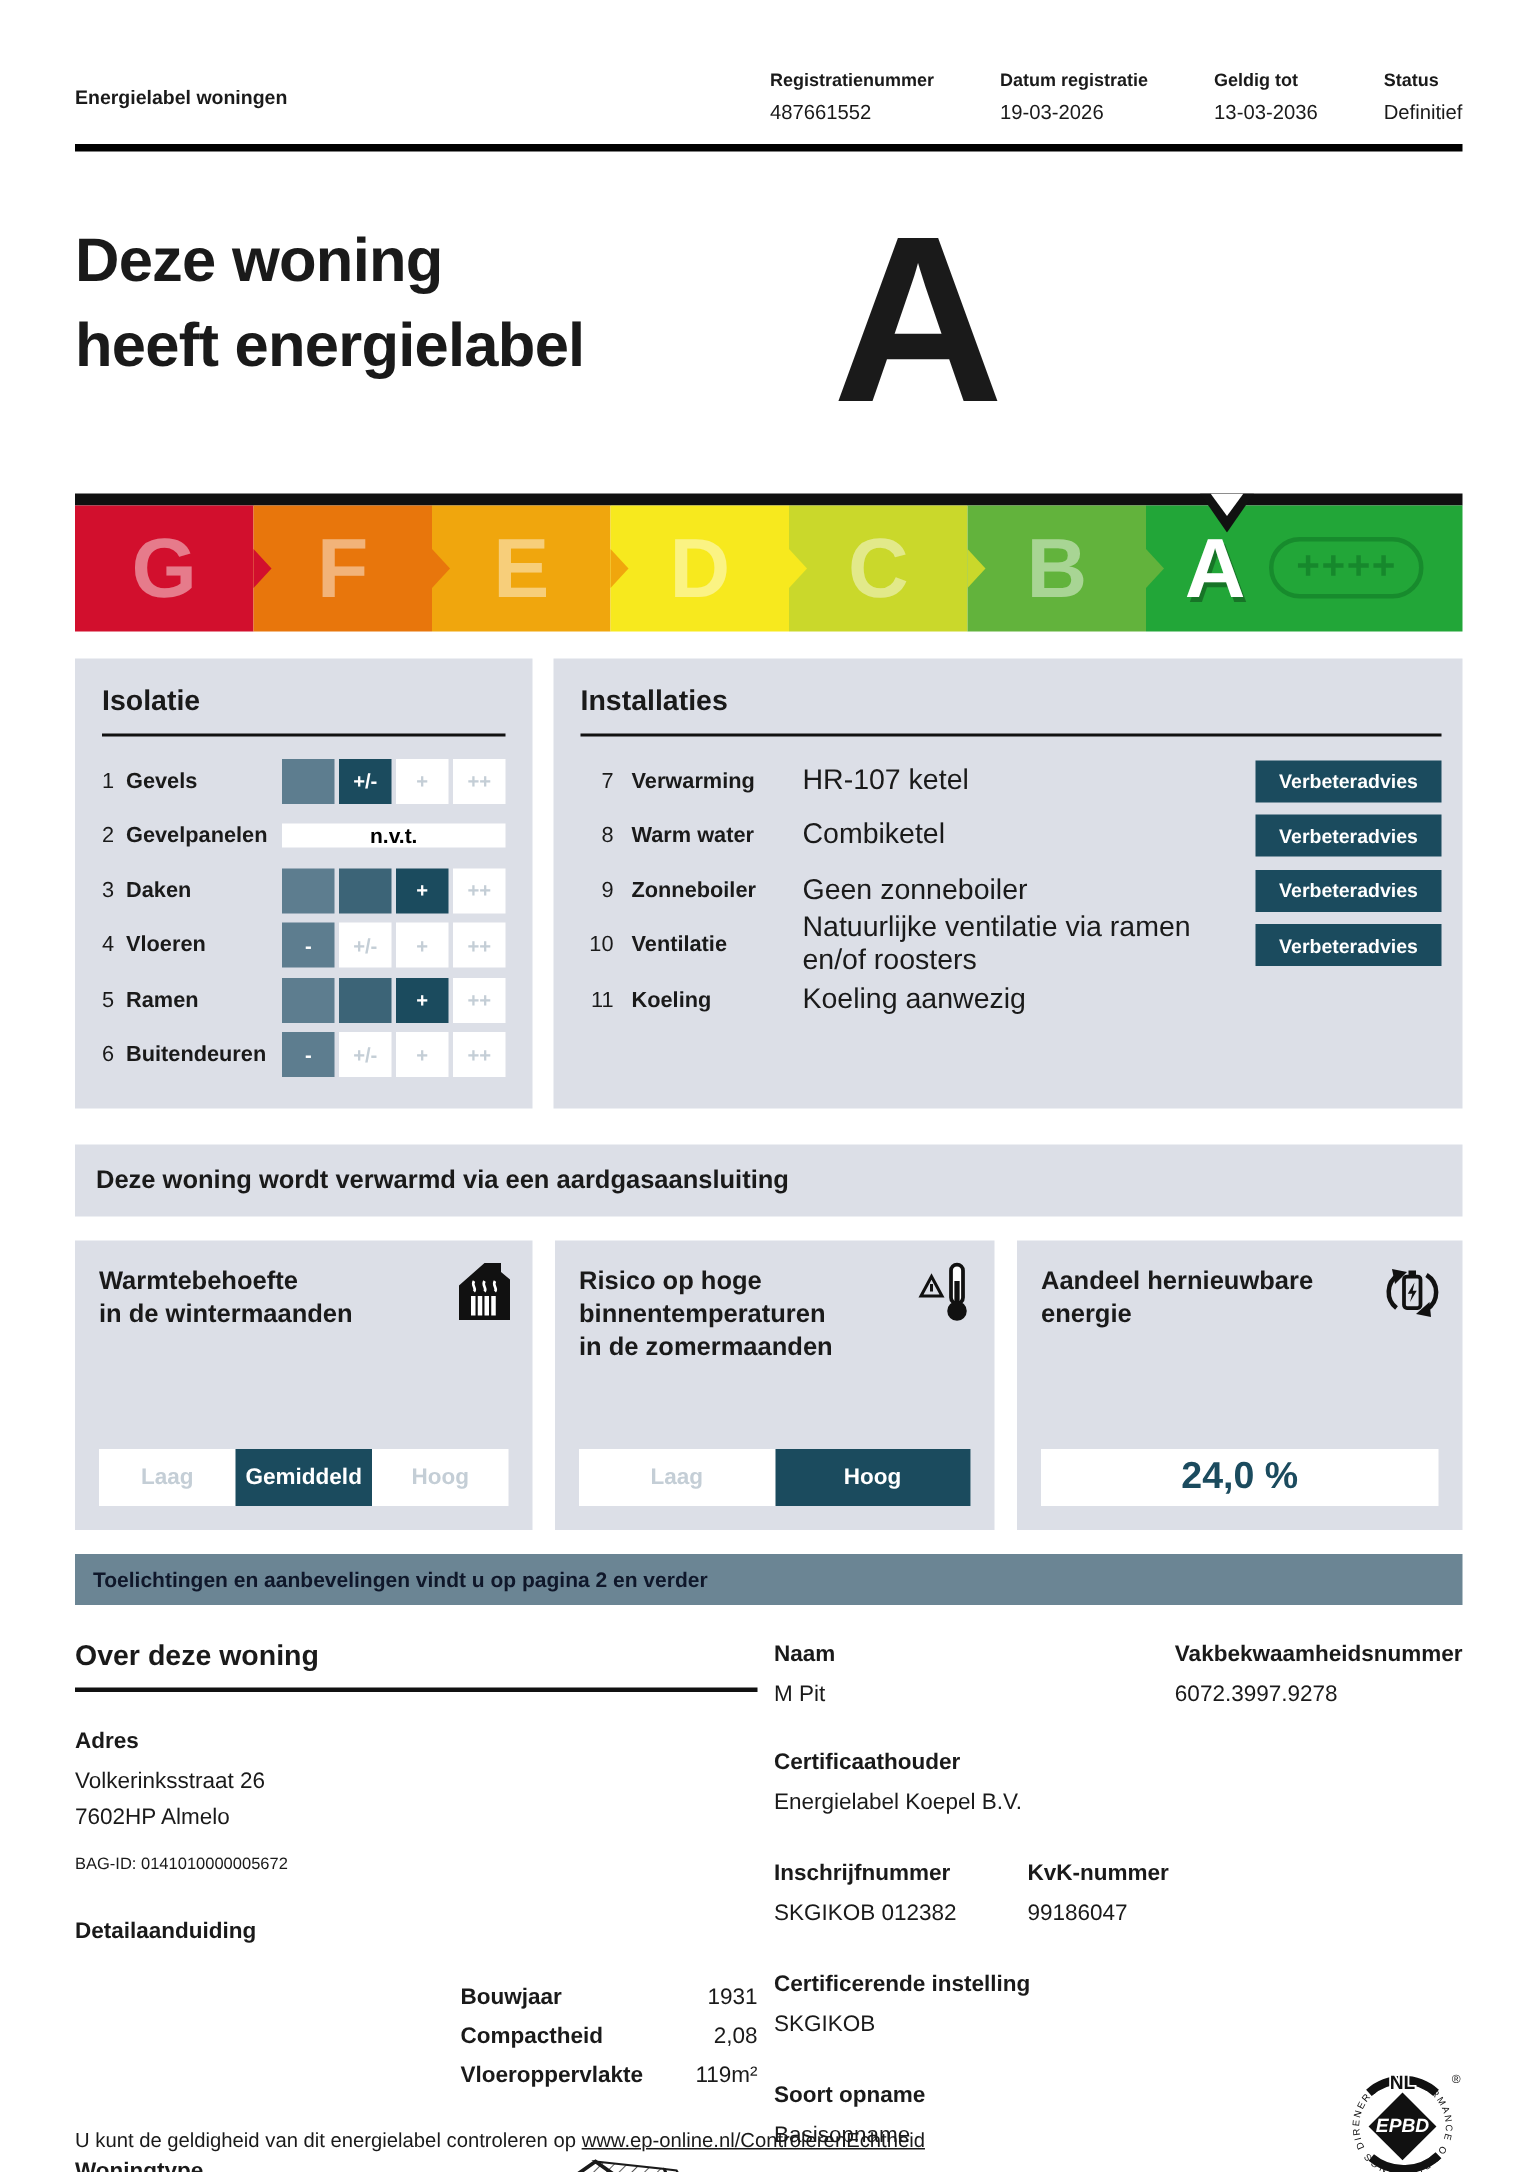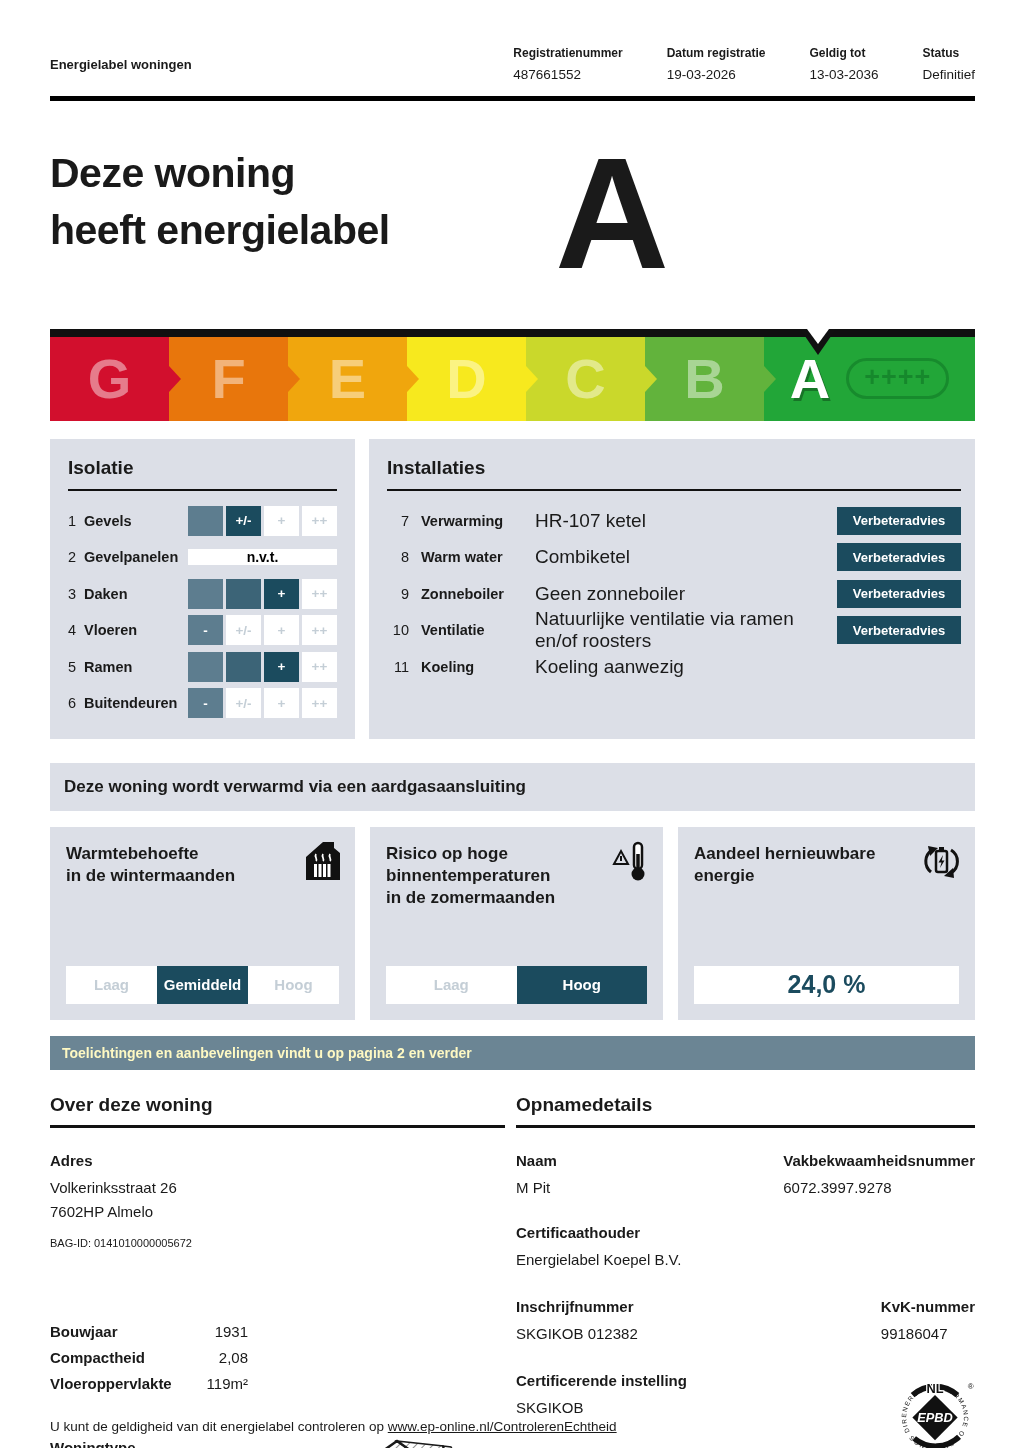--- a/index.html
+++ b/index.html
@@ -68,41 +68,41 @@
   .box1 { width:305px; } .box2 { width:293px; } .box3 { flex:1; }
   .box-title { font-size:17px; font-weight:bold; line-height:1.32; white-space:pre-line; }
   .box-icon { position:absolute; top:13px; right:13px; }
   .selector { margin-top:auto; display:flex; height:38px; background:#fff; }
   .opt { flex:1; display:flex; align-items:center; justify-content:center; font-size:15px;
          font-weight:bold; color:#c4ced6; }
   .opt.sel { background:#1b4b5e; color:#fff; }
   .pct { margin-top:auto; height:38px; background:#fff; display:flex; align-items:center;
          justify-content:center; font-size:25px; font-weight:bold; color:#1b4b5e; }
 
-  .note { margin-top:16px; background:#6b8594; color:#fef9c3; font-weight:bold; font-size:14px;
+  .note { margin-top:16px; background:#6b8594; color:#0f172a; font-weight:bold; font-size:14px;
           height:34px; display:flex; align-items:center; padding-left:12px; }
 
   
   .bottom { display:flex; gap:11px; margin-top:24px; }
   .bcol { position:relative; }
   .bcol.left { width:455px; } .bcol.right { flex:1; }
   .b-title { font-size:19px; font-weight:bold; padding-bottom:9px; border-bottom:3px solid #111;
              margin-bottom:24px; }
   .fld-label { font-weight:bold; font-size:15px; margin-bottom:7px; }
   .fld-value { font-size:15px; line-height:1.6; white-space:pre-line; }
   .bag { font-size:11px; margin-top:13px; }
   .detail-row { display:flex; margin-top:30px; }
   .detail-row .fld-label { flex:1; }
   .facts { width:198px;margin-top:44px; }
   .fact { display:flex; margin-bottom:9px; font-size:15px; }
   .fact-label { font-weight:bold; flex:1; }
   .wtype-row { display:flex; margin-top:38px; align-items:flex-start; }
   .house-svg { margin-left:auto; margin-right:34px; margin-top:-8px; }
   .r-row { display:flex; }
-  .mt24 { margin-top:24px; } .mt26 { margin-top:26px;justify-content:space-between; }
+  .mt24 { margin-top:24px; } .mt26 { margin-top:26px; }
   .vak-block { margin-left:auto; }
   .inschrijf-block { width:169px; }
   .epbd { position:absolute; right:0; top:276px; }
 
   .footer { position:absolute; bottom:14px; left:50px; font-size:13.5px; }
   .footer a { color:#1a1a1a; }
 </style>
 </head>
 <body>
 
@@ -347,20 +347,21 @@
 
   <div class="bottom">
     <div class="bcol left">
       <div class="b-title">Over deze woning</div>
       <div class="fld-label">Adres</div>
       <div class="fld-value">Volkerinksstraat 26
 7602HP Almelo</div>
       <div class="bag">BAG-ID: 0141010000005672</div>
 
       <div class="detail-row">
+        <div class="fld-label">Detailaanduiding</div>
         <div class="facts" id="facts">
             <div class="fact">
               <span class="fact-label">Bouwjaar</span>
               <span class="fact-value">1931</span>
             </div>
             <div class="fact">
               <span class="fact-label">Compactheid</span>
               <span class="fact-value">2,08</span>
             </div>
             <div class="fact">
@@ -387,21 +388,20 @@
             <polygon points="78,34 97,37 97,78 78,78" fill="url(#hatch)" stroke="#1a1a1a" stroke-width="1.5"></polygon>
             <polygon points="97,37 112,40 112,78 97,78" fill="#fff" stroke="#1a1a1a" stroke-width="1.5"></polygon>
             <polygon points="10,78 10,34 44,10 78,34 78,78" fill="url(#hatch)" stroke="#1a1a1a" stroke-width="2.5"></polygon>
             <path d="M90,15 L97,38 L97,78" fill="none" stroke="#1a1a1a" stroke-width="2" stroke-dasharray="4,3"></path>
           </svg>
         </div>
       </div>
     </div>
 
     <div class="bcol right">
-      <div class="b-title">Opnamedetails</div>
 
       <div class="r-row">
         <div style="flex:1">
           <div class="fld-label">Naam</div>
           <div class="fld-value">M Pit</div>
         </div>
         <div class="vak-block">
           <div class="fld-label">Vakbekwaamheidsnummer</div>
           <div class="fld-value">6072.3997.9278</div>
         </div>

